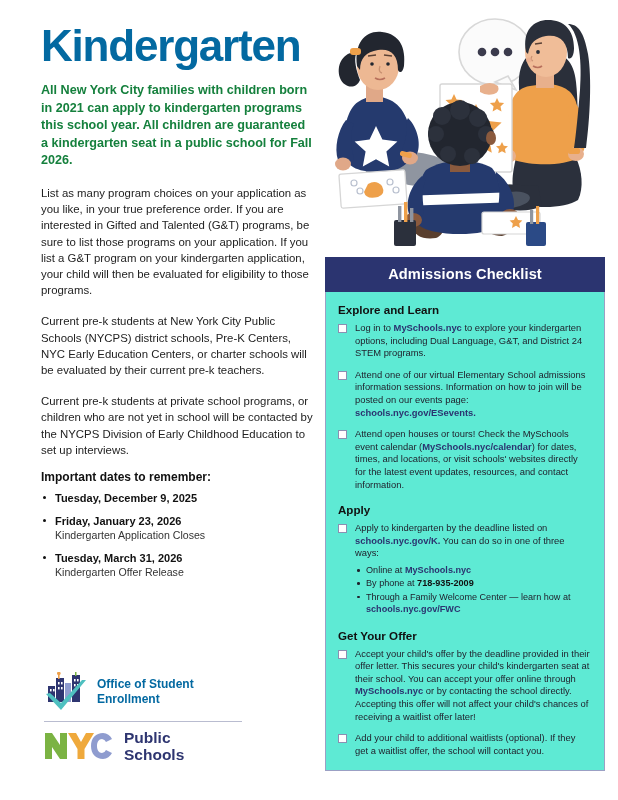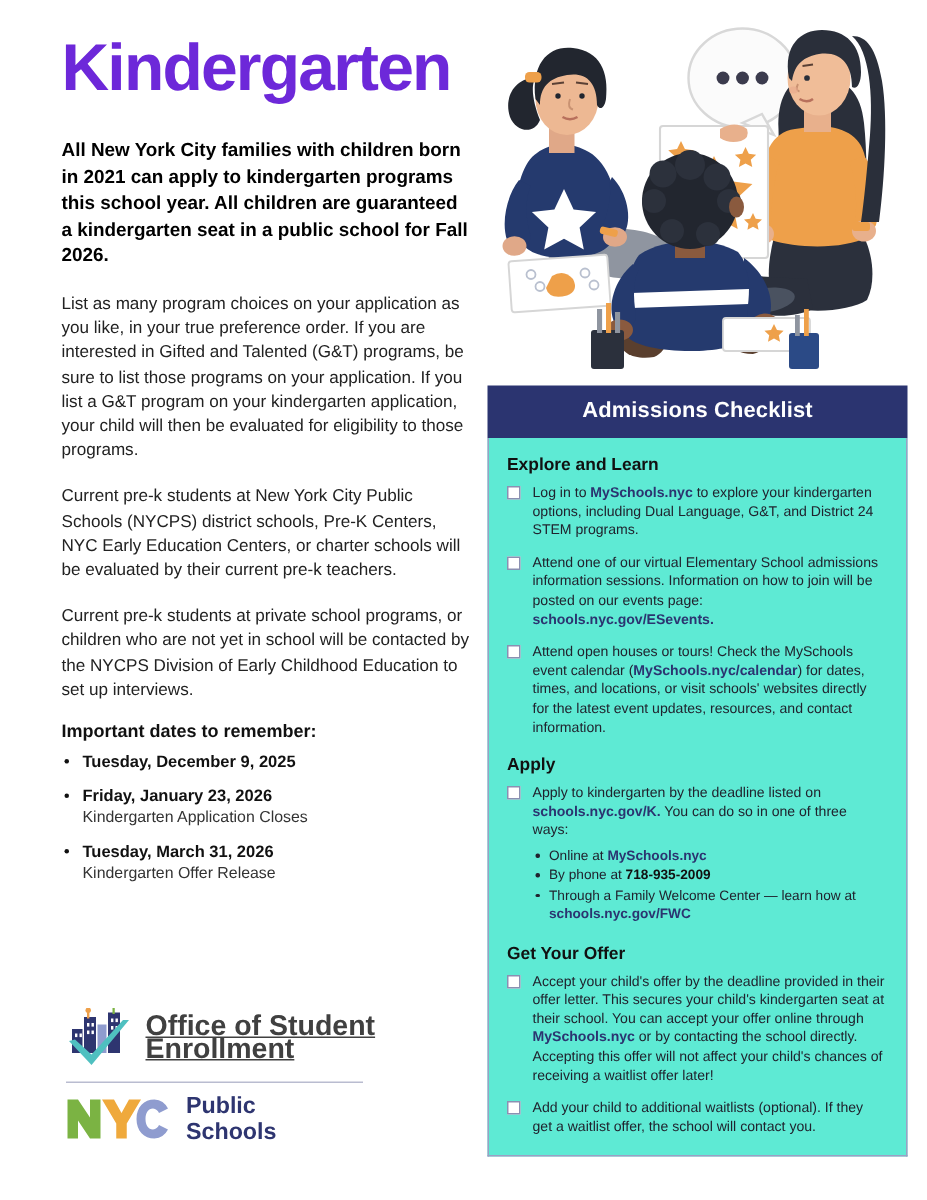--- a/index.html
+++ b/index.html
@@ -24,31 +24,31 @@
     font-size: 41px;
     line-height: 46px;
     font-weight: 300;
     color: #2e3570;
     letter-spacing: -0.5px;
   }
   .title-bold {
     font-size: 44px;
     line-height: 48px;
     font-weight: 700;
-    color: #6d28d9;
+    color: #0369a1;
     letter-spacing: -1.2px;
     margin-top: -2px;
   }
 
   .lede {
-    margin-top: 22px;
+    margin-top: 12px;
     font-size: 12.6px;
     line-height: 17.6px;
     font-weight: 700;
-    color: #000000;
+    color: #15803d;
     width: 272px;
   }
 
   .body-p {
     margin-top: 15px;
     font-size: 11.4px;
     line-height: 16.2px;
     color: #222222;
     width: 272px;
   }
@@ -69,23 +69,22 @@
     background: #111;
     border-radius: 50%;
   }
   .date-bold { font-size: 11px; font-weight: 700; color: #111; line-height: 14px; }
   .date-sub  { font-size: 10.6px; color: #333; line-height: 14px; }
 
   
   .footer { position: absolute; left: 44px; top: 672px; width: 230px; }
   .ose-row { display: flex; align-items: center; gap: 9px; }
   .ose-text {
-    font-size: 19px; font-weight: 700; line-height: 15px;
-    color: #404040;
-    text-decoration: underline;
+    font-size: 12px; font-weight: 700; line-height: 15px;
+    color: #0369a1;
   }
   .logo-divider {
     margin: 9px 0 7px 0;
     height: 1px; background: #b9bcd0; width: 198px;
   }
   .nycps-row { display: flex; align-items: center; gap: 8px; }
   .nycps-text {
     font-size: 15.5px; font-weight: 700; line-height: 17px;
     color: #2e3570;
   }

